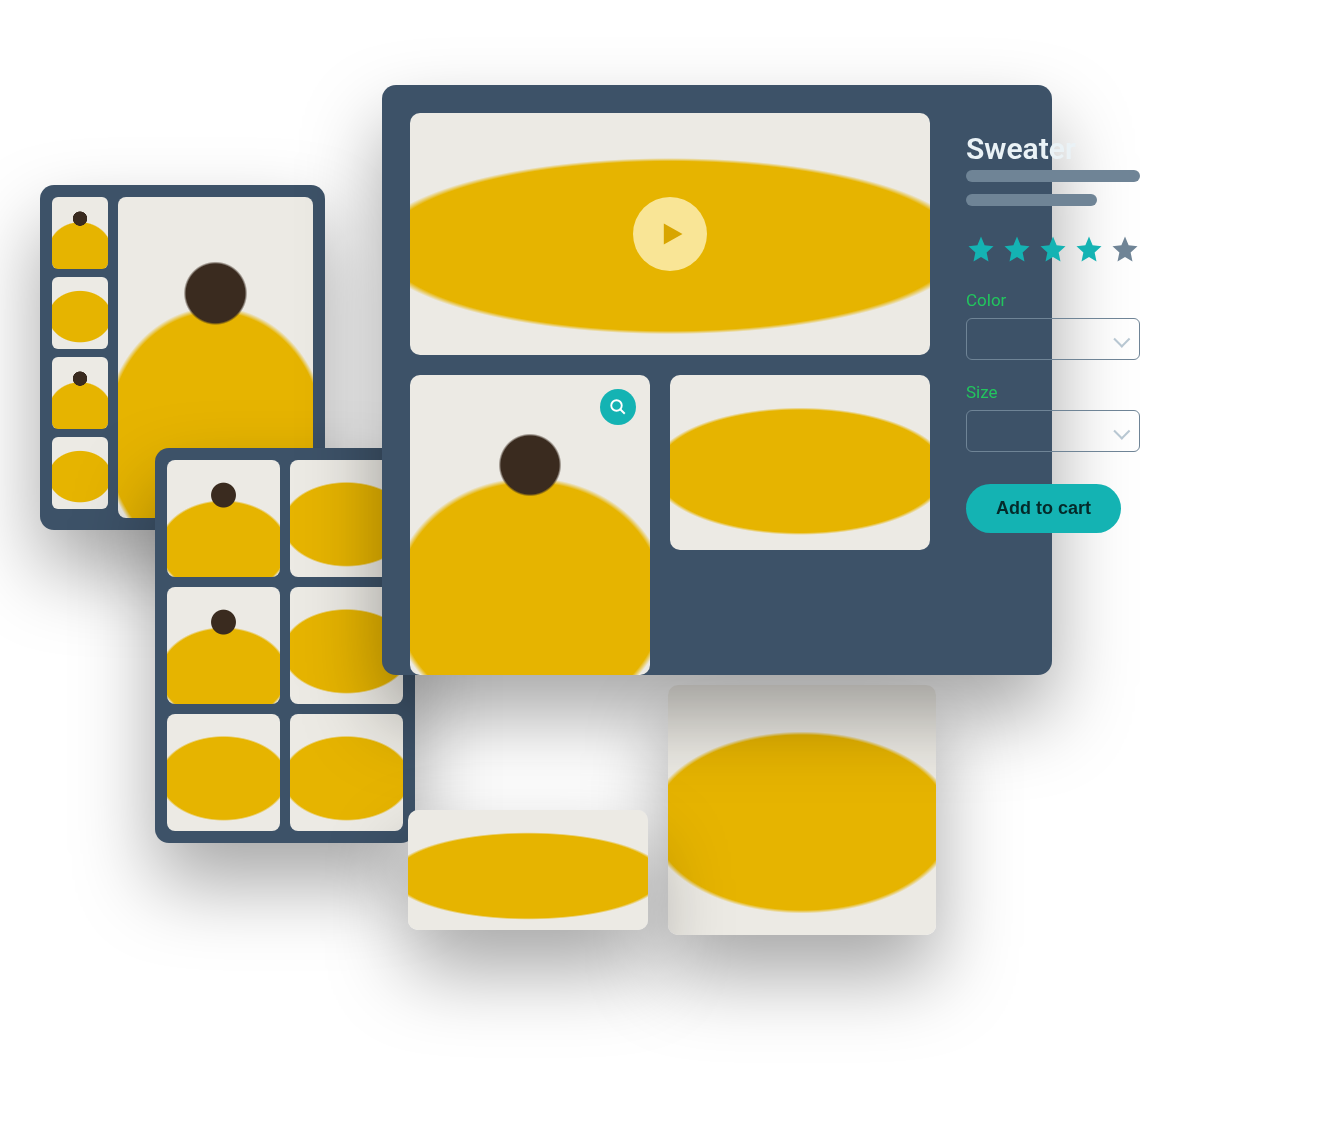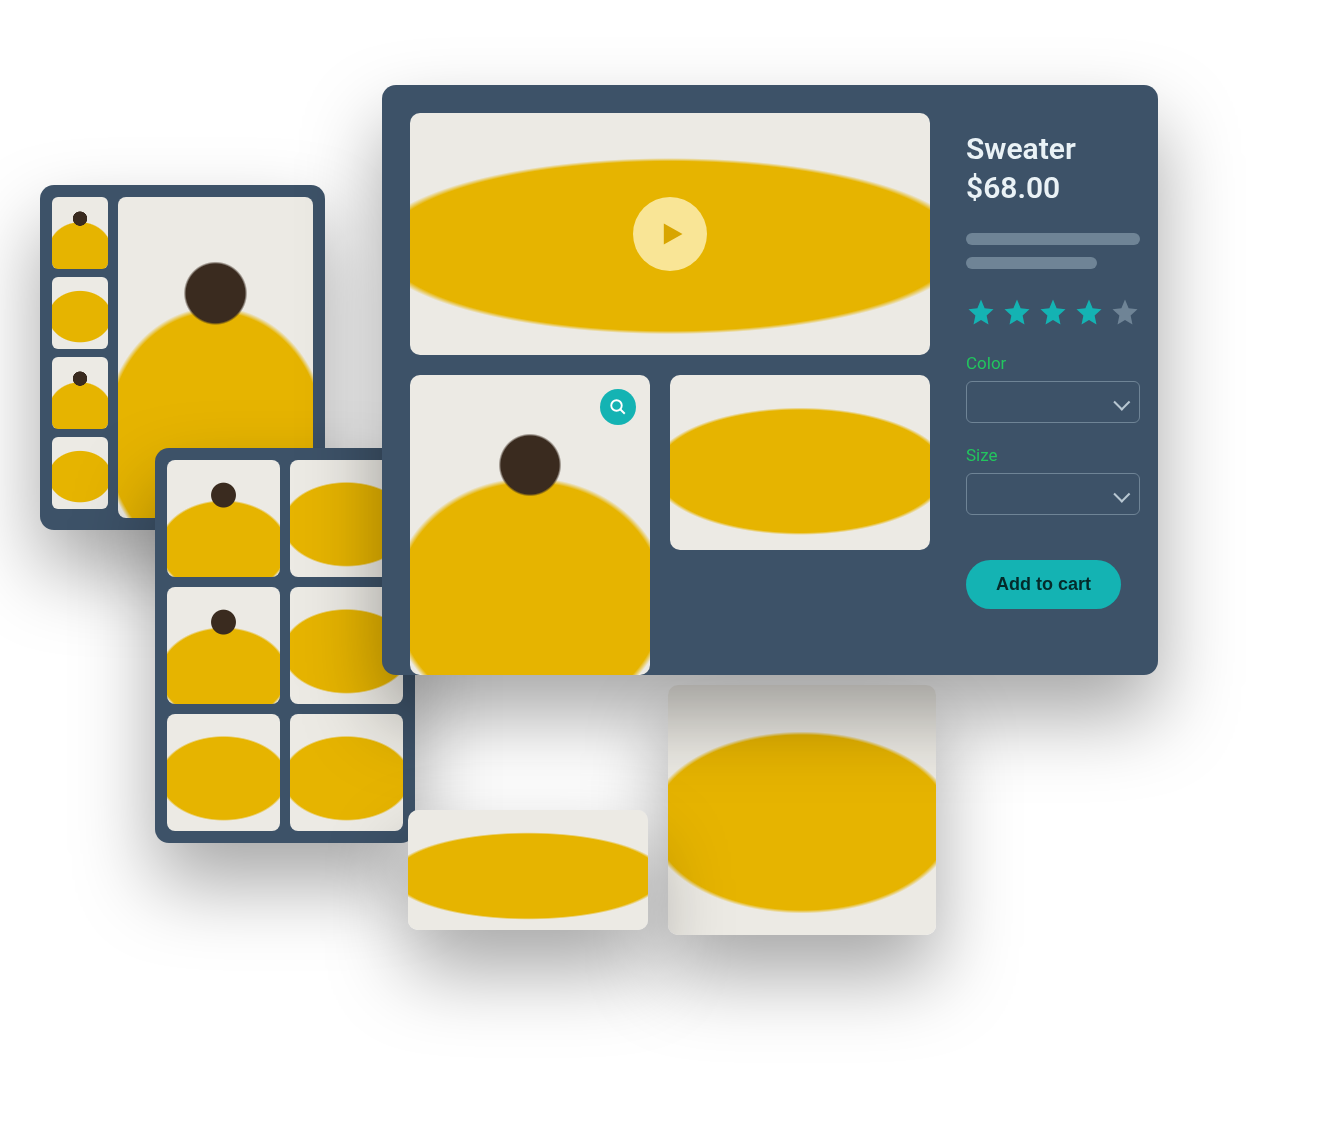--- a/index.html
+++ b/index.html
@@ -57,21 +57,21 @@
     grid-template-columns: 1fr 1fr;
     grid-auto-rows: 1fr;
     gap: 10px;
   }
   .gallery-grid .tile { border-radius: 8px; }
 
   
   .product-panel {
     left: 382px;
     top: 85px;
-    width: 776px;
+    width: 670px;
     height: 590px;
     padding: 28px 28px 0 28px;
     display: flex;
     gap: 36px;
   }
   .media-col { flex: 0 0 520px; display:flex; flex-direction:column; gap:0; }
   .hero-media {
     width: 520px;
     height: 355px;
     border-radius: 10px;
@@ -120,21 +120,21 @@
     width:100%; height:42px; border:1px solid #6f8496; border-radius:6px;
     background:transparent; margin-bottom:22px; position:relative;
   }
   .select::after{
     content:""; position:absolute; right:14px; top:17px;
     width:10px; height:10px;
     border-right:2px solid #b8c7d2; border-bottom:2px solid #b8c7d2;
     transform:rotate(45deg) translateY(-4px);
   }
   .add-btn {
-    margin-top:23px;
+    margin-top:10px;
     background:#14b3b3; color:#042a2a; font-weight:600; font-size:18px;
     border:none; border-radius:999px; padding:14px 30px; cursor:pointer;
   }
   .extra-c {
     position:absolute;
     left:668px; top:685px;
     width: 268px; height:250px; border-radius:10px;
   }
   .extra-d {
     position:absolute;
@@ -206,21 +206,20 @@
               <line x1="15" y1="15" x2="21" y2="21"></line>
             </svg>
         </div>
       </div>
       <div class="tile-b photo var2"></div>
     </div>
   </div>
 
   <div class="info-col">
     <div class="p-title">Sweater</div>
-    <div class="p-price">$68.00</div>
     <div class="skeleton"></div>
     <div class="skeleton short"></div>
 
     <div class="stars">
       <svg class="star-on" viewBox="0 0 24 24">
           <path d="M12 2l2.9 6.9L22 9.8l-5.5 4.9L18 22l-6-3.6L6 22l1.5-7.3L2 9.8l7.1-.9z"></path>
         </svg>
       <svg class="star-on" viewBox="0 0 24 24">
           <path d="M12 2l2.9 6.9L22 9.8l-5.5 4.9L18 22l-6-3.6L6 22l1.5-7.3L2 9.8l7.1-.9z"></path>
         </svg>

